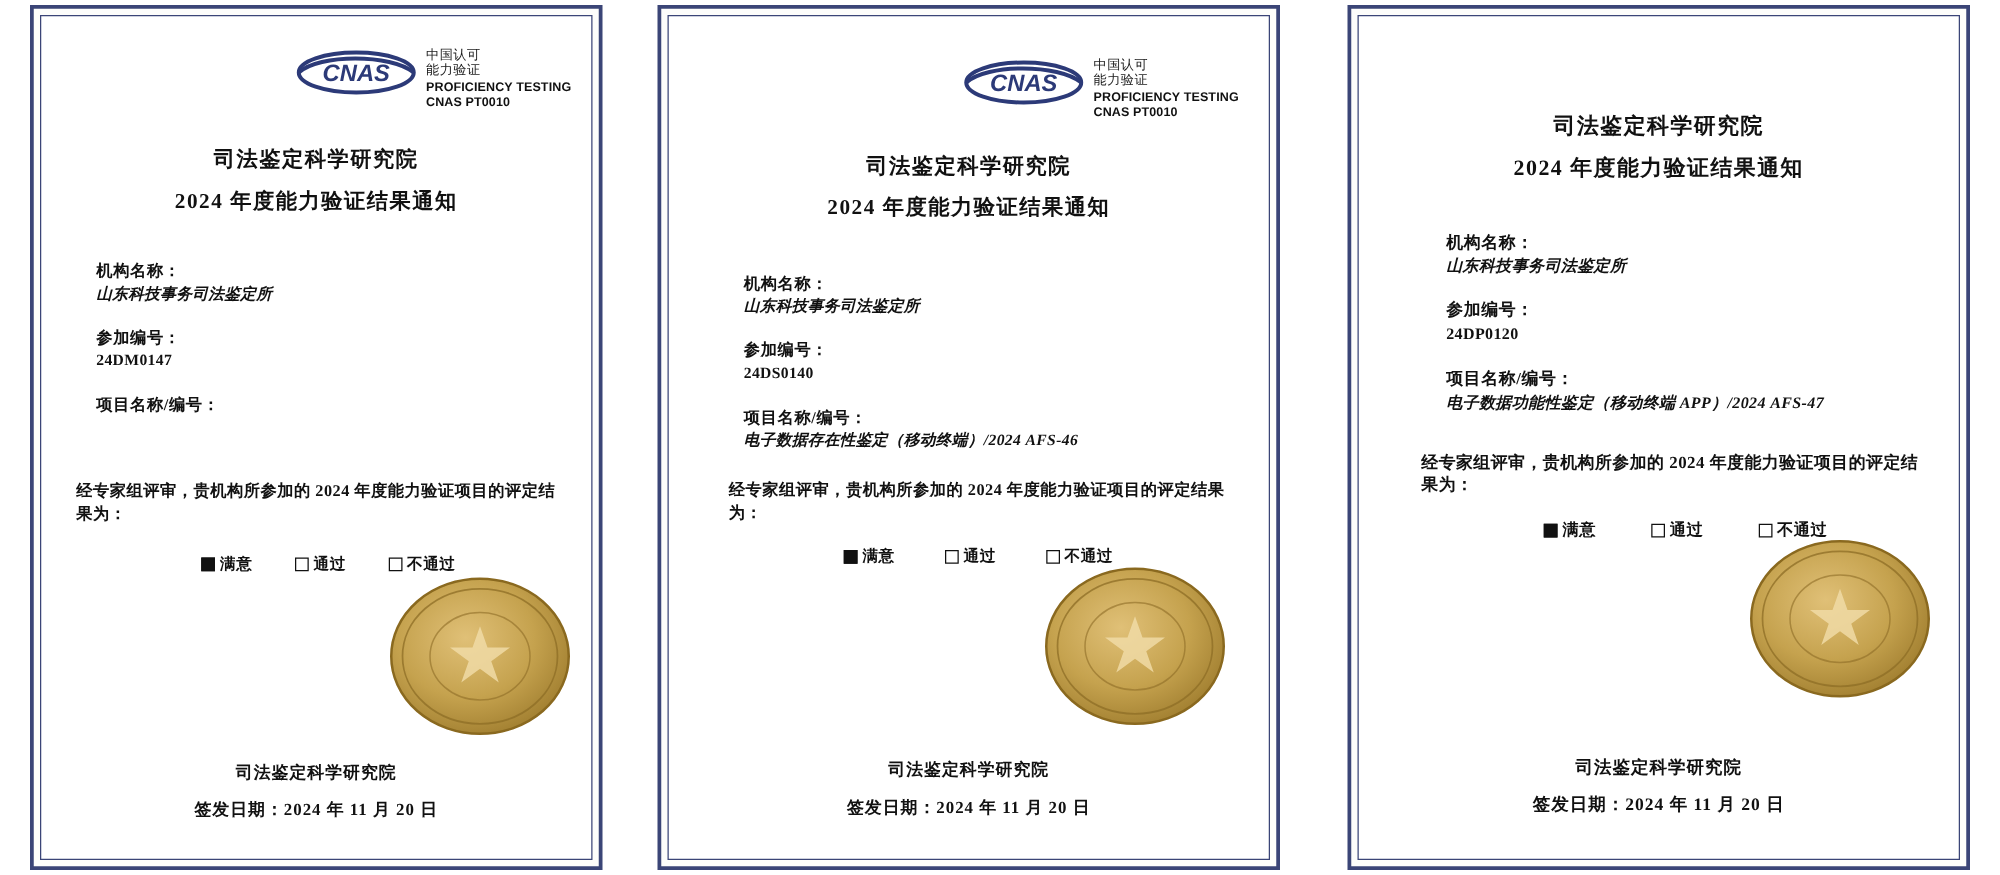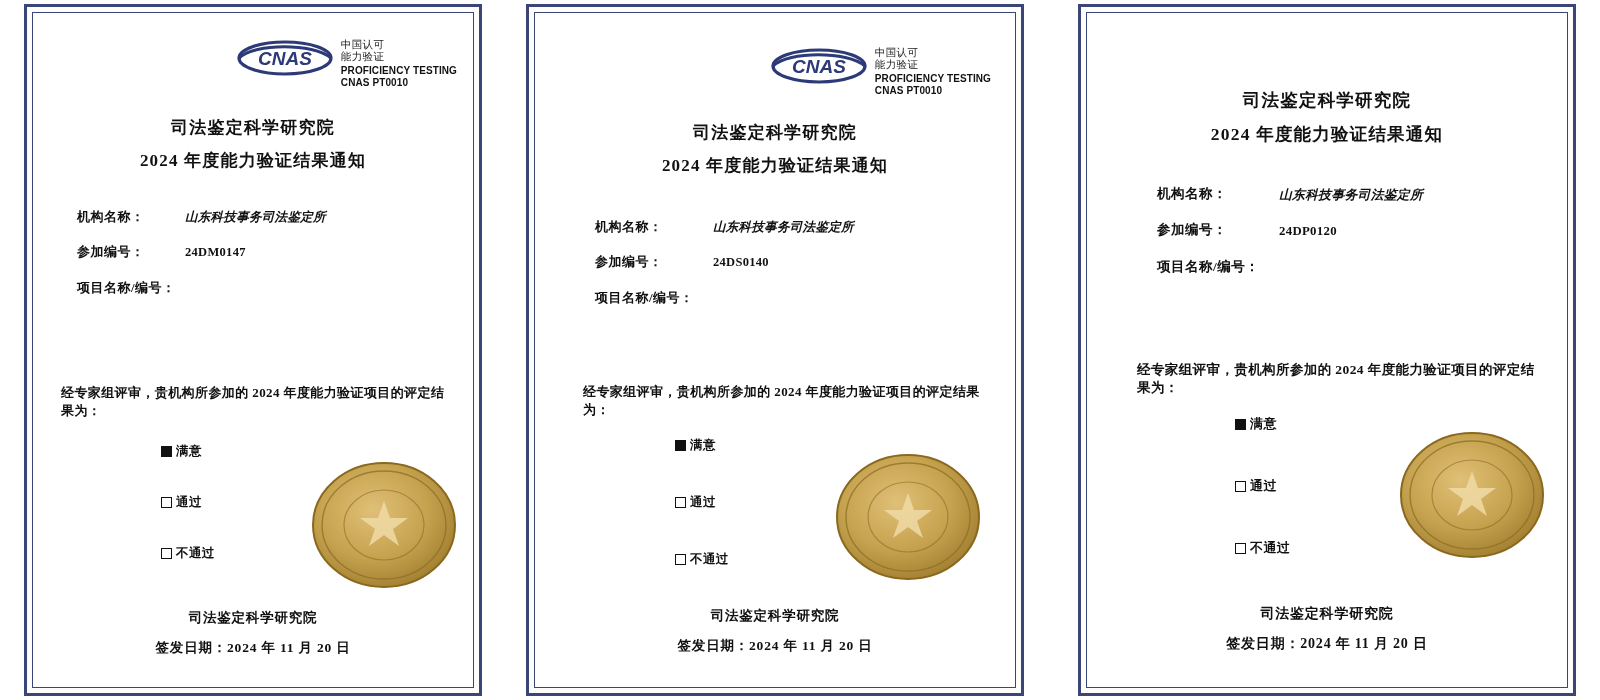--- a/index.html
+++ b/index.html
@@ -96,20 +96,21 @@
     letter-spacing: 1.2px;
   }
   .title-1 { margin-bottom: 10px; }
 
   
   .fields { position: absolute; }
   .field-row {
     display: flex;
     align-items: flex-start;
     margin-bottom: 16px;
+    flex-direction: column;
   }
   .field-label {
     font-weight: bold;
     color: #111;
     flex: none;
     letter-spacing: .5px;
   }
   .field-value {
     color: #111;
     font-style: italic;
@@ -125,22 +126,21 @@
     font-weight: bold;
     color: #111;
     letter-spacing: .4px;
     text-align: left;
   }
 
   
   .checks {
     position: absolute;
     display: flex;
-    align-items: flex-start;
-    flex-direction: column;
+    align-items: flex-end;
   }
   .check-item {
     display: flex;
     align-items: center;
     font-weight: bold;
     color: #111;
     letter-spacing: .4px;
   }
   .box {
     display: inline-block;
@@ -318,20 +318,21 @@
           <div class="field-row">
             <div class="field-label">机构名称：</div>
             <div class="field-value">山东科技事务司法鉴定所</div>
           </div>
           <div class="field-row">
             <div class="field-label">参加编号：</div>
             <div class="field-value plain">24DS0140</div>
           </div>
           <div class="field-row">
             <div class="field-label">项目名称/编号：</div>
+            <div class="field-value">电子数据存在性鉴定（移动终端）/2024 AFS-46</div>
           </div>
         </div>
 
         <div class="statement">经专家组评审，贵机构所参加的 2024 年度能力验证项目的评定结果为：</div>
 
         <div class="checks">
           <div class="check-item">
             <span class="box filled"></span>
             <span>满意</span>
           </div>
@@ -384,20 +385,21 @@
           <div class="field-row">
             <div class="field-label">机构名称：</div>
             <div class="field-value">山东科技事务司法鉴定所</div>
           </div>
           <div class="field-row">
             <div class="field-label">参加编号：</div>
             <div class="field-value plain">24DP0120</div>
           </div>
           <div class="field-row">
             <div class="field-label">项目名称/编号：</div>
+            <div class="field-value">电子数据功能性鉴定（移动终端 APP）/2024 AFS-47</div>
           </div>
         </div>
 
         <div class="statement">经专家组评审，贵机构所参加的 2024 年度能力验证项目的评定结果为：</div>
 
         <div class="checks">
           <div class="check-item">
             <span class="box filled"></span>
             <span>满意</span>
           </div>

